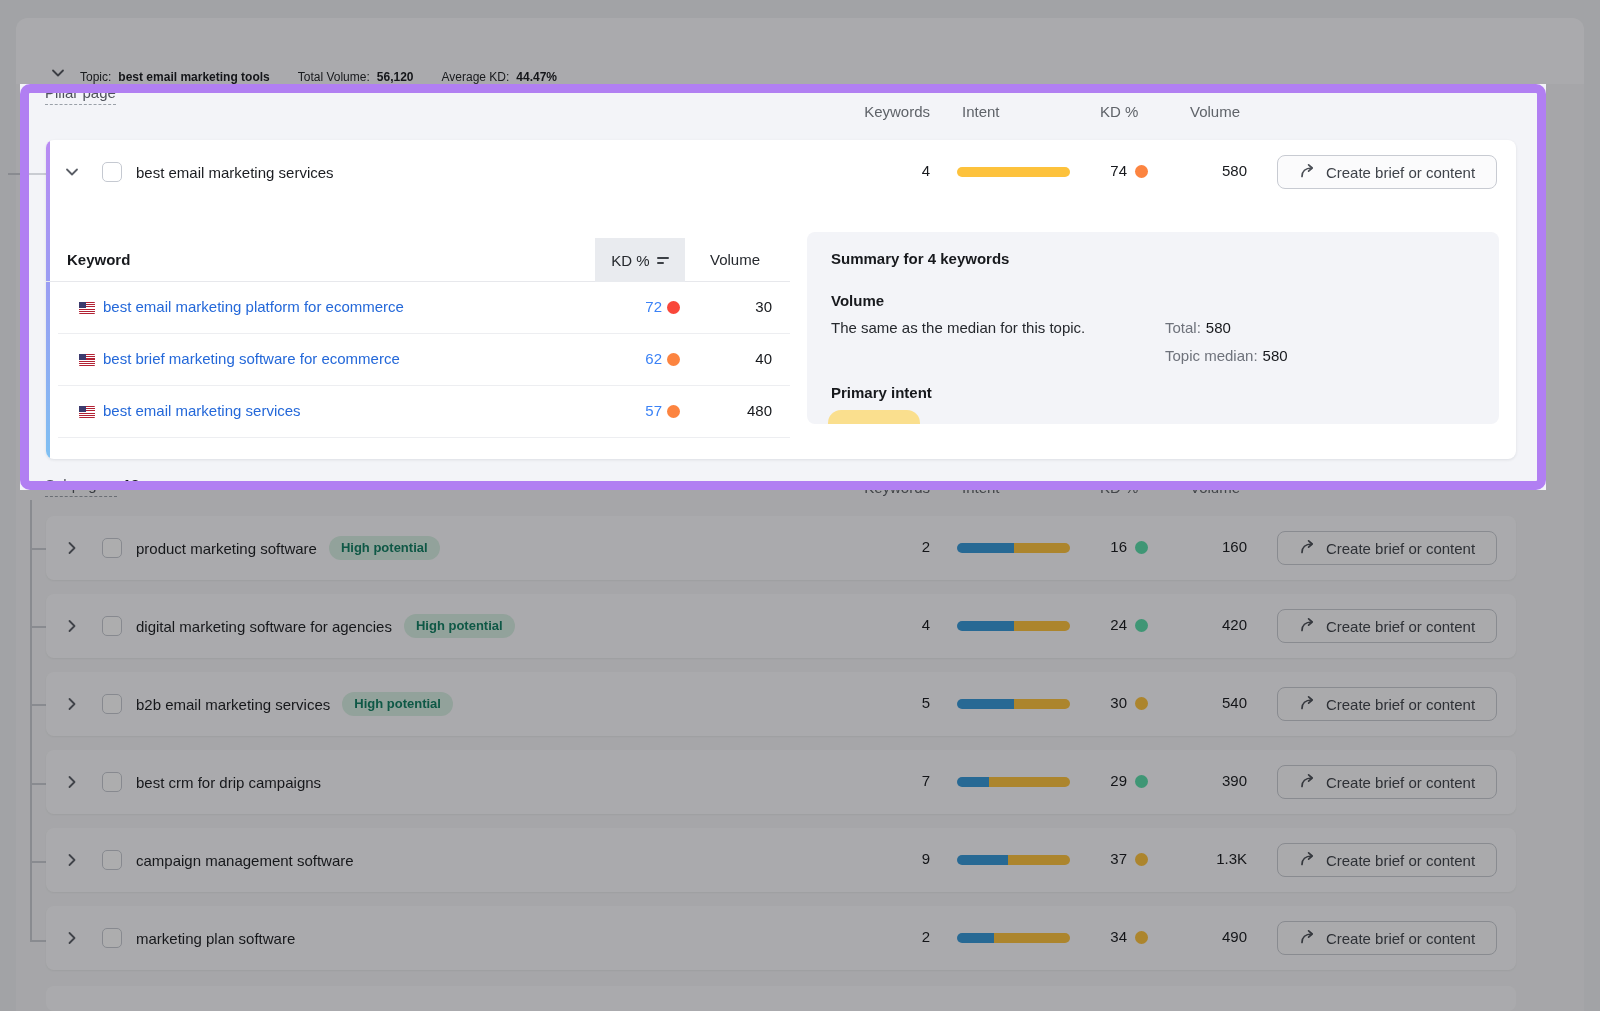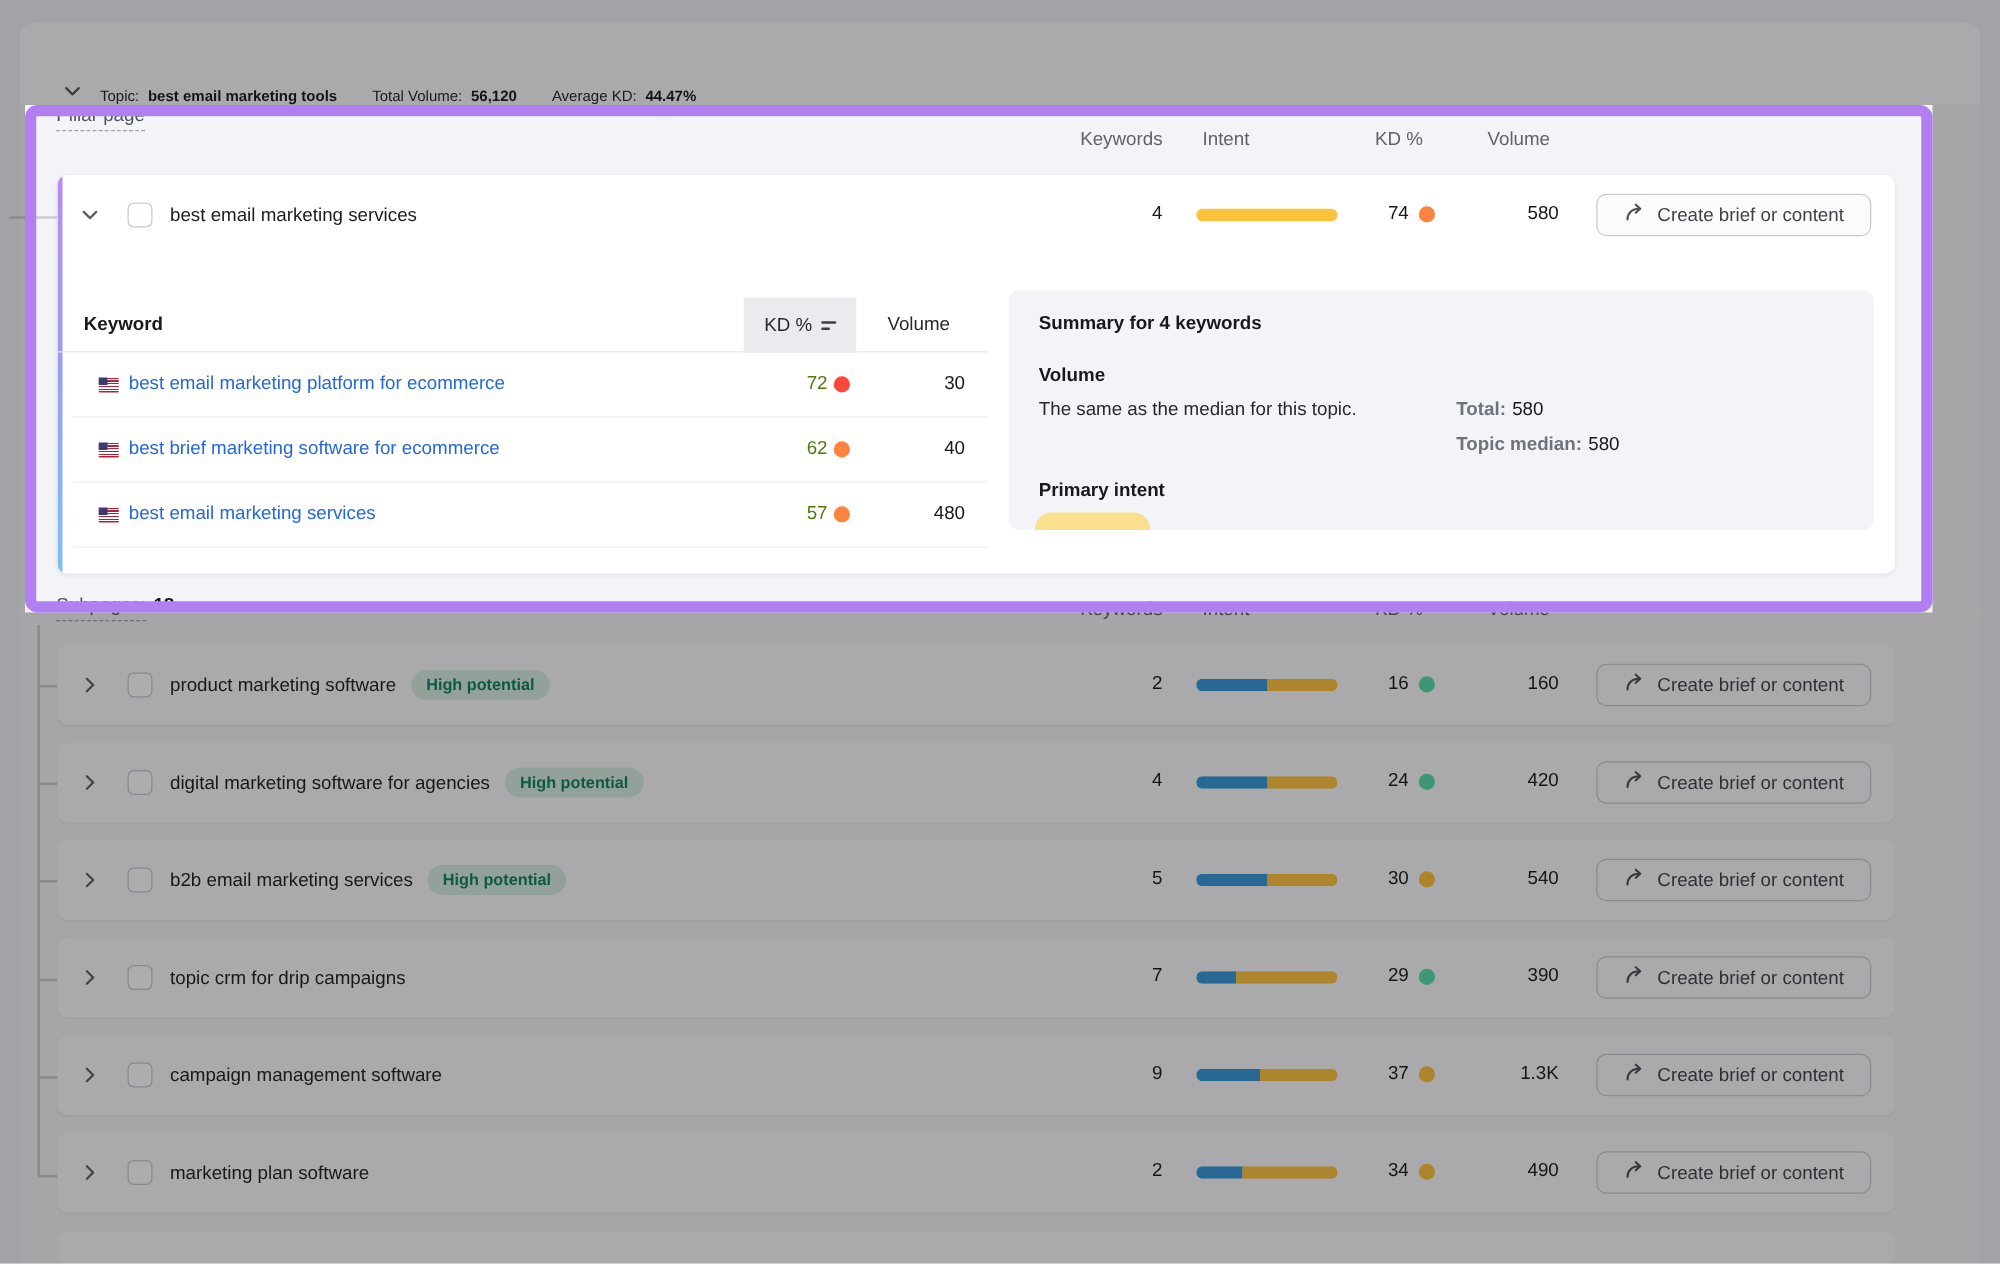--- a/index.html
+++ b/index.html
@@ -69,33 +69,33 @@
   .sort-icon { display:inline-block; }
   .sort-icon i { display:block; background:#3c4046; height:2px; border-radius:1px; }
   .sort-icon i.l1 { width:12px; margin-bottom:3px; }
   .sort-icon i.l2 { width:7px; }
   .kw-col-vol { position:absolute; left:654px; width:60px; top:13px; text-align:right; color:#26292e; }
   .kw-row { position:relative; height:52px; border-bottom:1px solid #edeef1;margin-left:12px; }
   .flag { position:absolute; left:21px; top:20px; width:16px; height:12px;
     background:repeating-linear-gradient(180deg,#b22234 0 1.1px,#fff 1.1px 2.2px); border-radius:1px; }
   .flag .canton { position:absolute; left:0; top:0; width:7px; height:6px; background:#3c3b6e; }
   .kw-link { position:absolute; left:45px; top:16px; color:#2468d9; cursor:pointer; }
-  .kw-kd { position:absolute; left:520px; width:84px; top:16px; text-align:right; color:#4d7c0f; }
+  .kw-kd { position:absolute; left:520px; width:84px; top:16px; text-align:right; color:#3b82f6; }
   .kw-dot { position:absolute; left:609px; top:19px; width:13px; height:13px; border-radius:50%; }
   .kw-vol { position:absolute; left:634px; width:80px; top:16px; text-align:right; color:#17191d; }
 
   
   .summary { position:absolute; left:761px; top:92px; width:692px; height:192px; background:#f3f4f8;
     border-radius:8px; overflow:hidden; }
   .sum-title { position:absolute; left:24px; top:18px; font-weight:700; color:#17191d; }
   .sum-vol-h { position:absolute; left:24px; top:60px; font-weight:700; color:#17191d; }
   .sum-note { position:absolute; left:24px; top:87px; color:#26292e; }
   .sum-total { position:absolute; left:358px; top:87px; }
   .sum-median { position:absolute; left:358px; top:115px; }
-  .sum-lab { color:#6e727b; margin-right:5px;font-weight:bold; }
+  .sum-lab { color:#6e727b; margin-right:5px; }
   .sum-val { color:#17191d; }
   .sum-intent-h { position:absolute; left:24px; top:152px; font-weight:700; color:#17191d; }
   .intent-pill { position:absolute; left:21px; top:178px; width:92px; height:26px; border-radius:13px;
     background:#fadf8e; }
 
   
   .viewall { position:absolute; left:0; top:284px; width:1470px; height:35px; background:#ffffff;
     display:flex; align-items:center; justify-content:center; gap:8px;
     box-shadow:0 -8px 12px -8px rgba(40,45,60,0.20); }
   .viewall-link { color:#2468d9; border-bottom:1px dashed #8fb3e8; padding-bottom:2px; cursor:pointer; }
@@ -348,21 +348,21 @@
       </div>
 
       <div class="sub-card rowline">
         <span class="chevbox">
           <svg width="16" height="16" viewBox="0 0 16 16">
             <path d="M5.5 3l5 5-5 5" stroke="#5a5e66" stroke-width="1.8" fill="none" stroke-linecap="round" stroke-linejoin="round"></path>
           </svg>
         </span>
         <span class="cbox"></span>
         <div class="left-group">
-          <span class="row-title">topic crm for drip campaigns</span>
+          <span class="row-title">best crm for drip campaigns</span>
 
         </div>
         <span class="cnt">7</span>
         <div class="bar">
           <div class="seg blue" style="width: 28%;"></div>
           <div class="seg yellow"></div>
         </div>
         <span class="kdnum">29</span>
         <span class="dot" style="background: rgb(89, 221, 169);"></span>
         <span class="vol">390</span>

